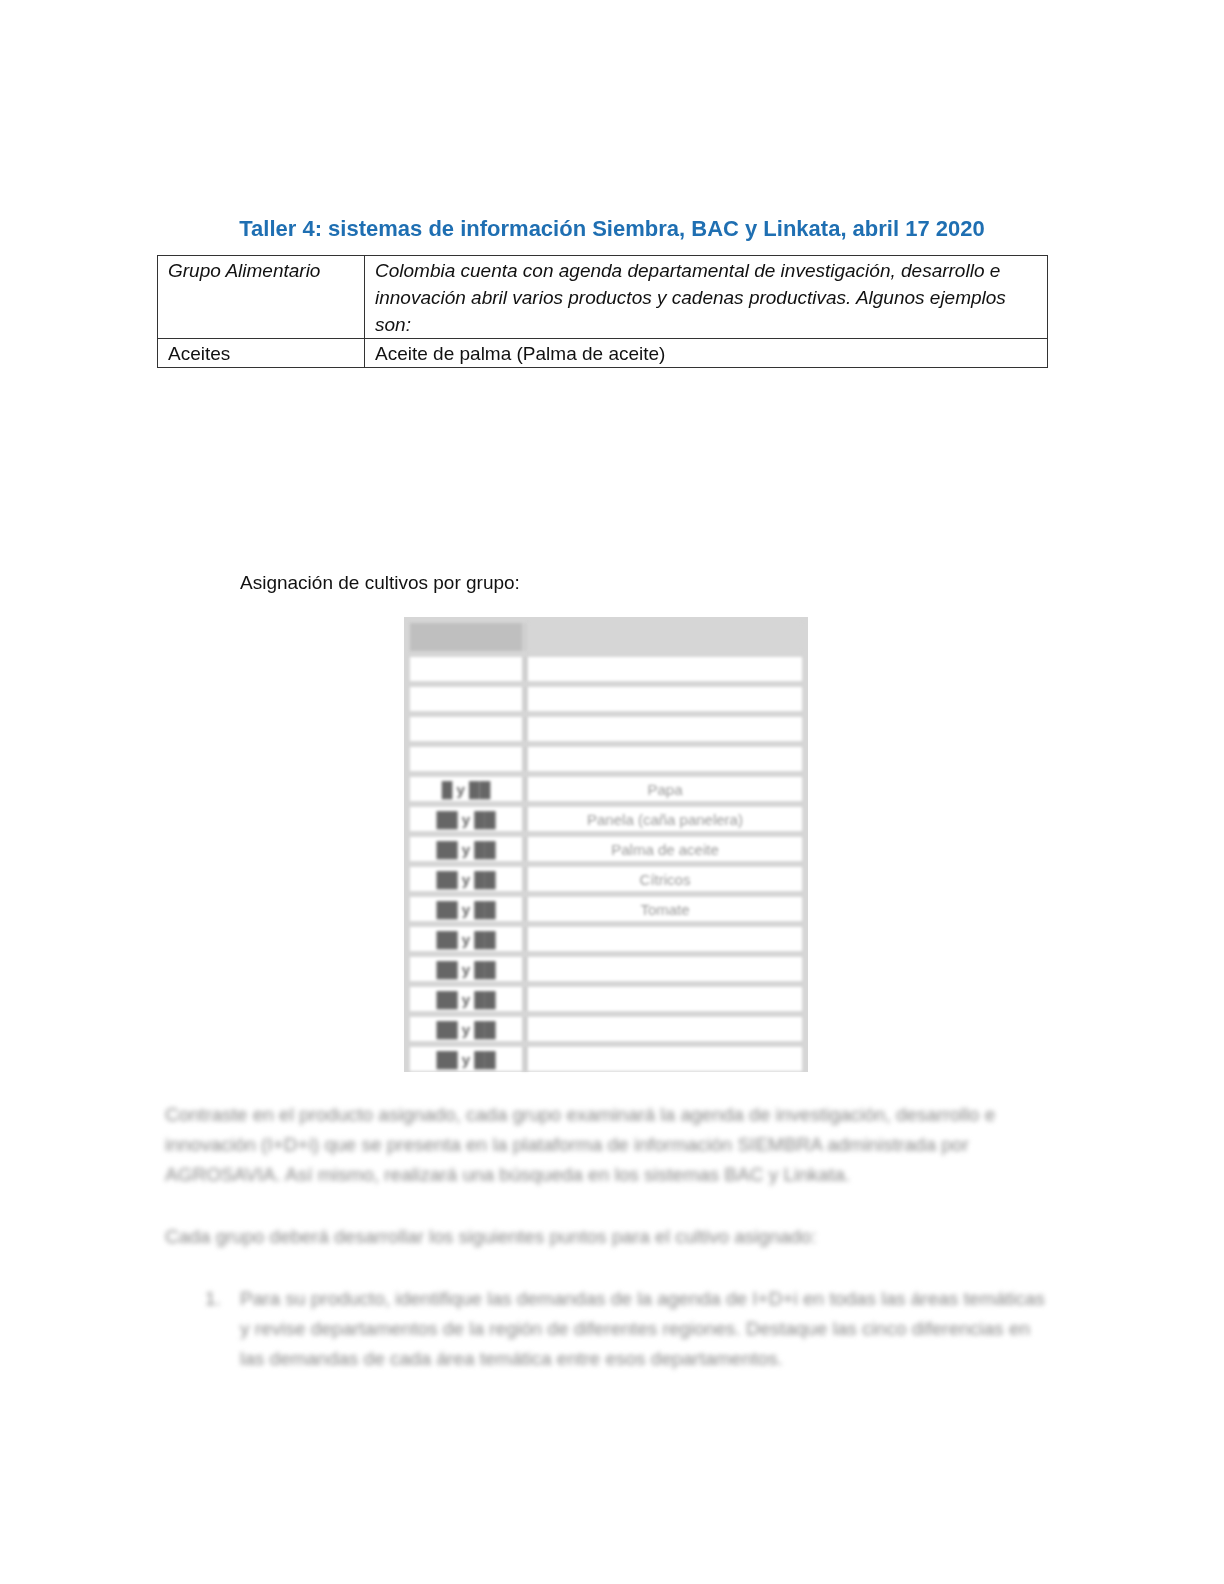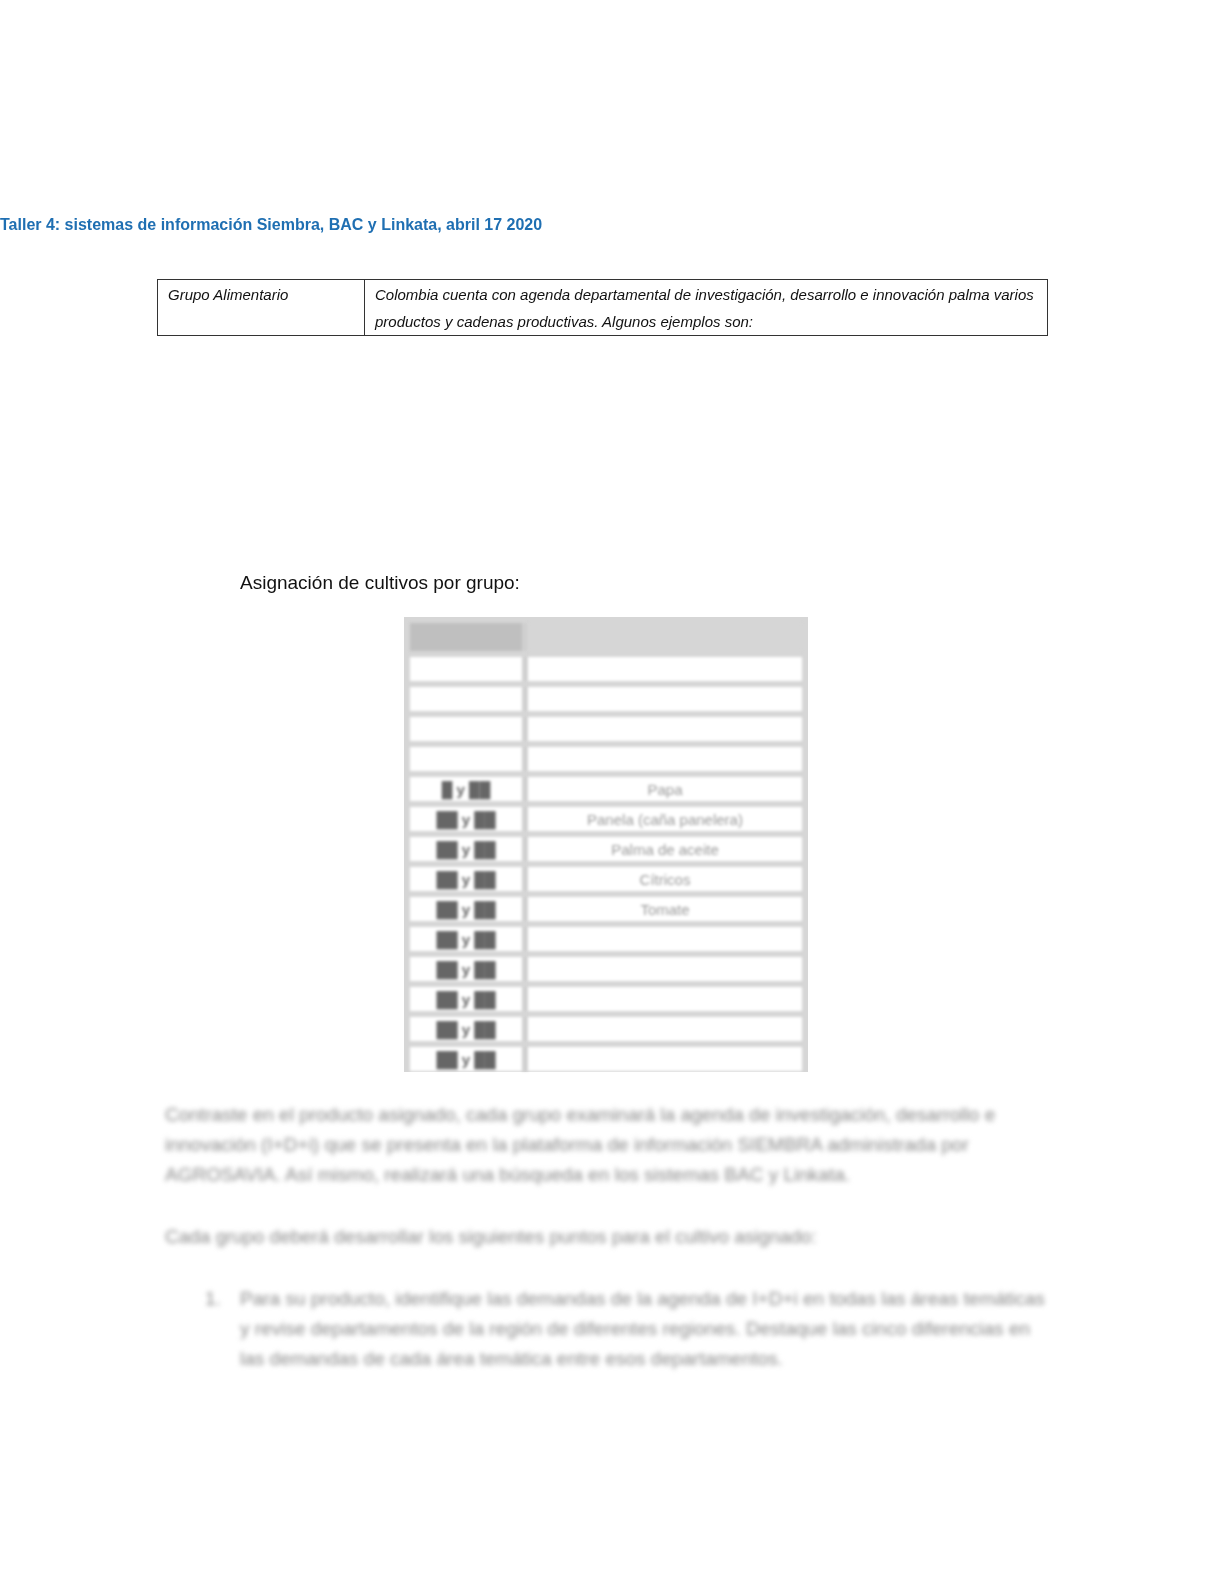--- a/index.html
+++ b/index.html
@@ -1,21 +1,21 @@
 <!DOCTYPE html>
 <html><head>
 <meta charset="utf-8">
 <style>
   html, body { margin:0; padding:0; background:#ffffff; }
   body { width:1224px; height:1584px; position:relative; overflow:hidden;
          font-family:"Liberation Sans", sans-serif; color:#111; }
-  .title { position:absolute; top:216px; left:0; width:1224px; 
-           color:#1f6fb2; font-weight:bold; font-size:16px; }
-  table.main { position:absolute; left:157px; top:279px; width:891px;
-               border-collapse:collapse; font-size:15px; }
+  .title { position:absolute; top:216px; left:0; width:1224px; text-align:center;
+           color:#1f6fb2; font-weight:bold; font-size:22px; }
+  table.main { position:absolute; left:157px; top:255px; width:891px;
+               border-collapse:collapse; font-size:19px; }
   table.main td { border:1.5px solid #333; padding:1px 10px 0 10px; vertical-align:top; line-height:27px; }
   table.main td.c1 { width:186px; }
   table.main tr.head td { font-style:italic; }
   .subhead { position:absolute; left:240px; top:572px; font-size:19px;text-align:center; }
   .assign { position:absolute; left:404px; top:617px; width:404px; height:455px;
             background:#d6d6d6; padding:6px; box-sizing:border-box; }
   .assign table { width:100%; border-collapse:separate; border-spacing:0 6px; margin-top:-6px; }
   .assign td { background:#fff; height:24px; text-align:center; font-size:15px; color:#999;
                filter:blur(1.6px); padding:0; }
   .assign td.l { width:112px; border-right:6px solid #d0d0d0; font-weight:bold; color:#666; }
@@ -25,22 +25,26 @@
 </style>
 </head>
 <body>
 
 <div class="title">Taller 4: sistemas de información Siembra, BAC y Linkata, abril 17 2020</div>
 
 <table class="main">
   <tbody id="fg-body">
     <tr class="head">
       <td class="c1">Grupo Alimentario</td>
-      <td>Colombia cuenta con agenda departamental de investigación, desarrollo e innovación palma varios productos y cadenas productivas. Algunos ejemplos son:</td>
+      <td>Colombia cuenta con agenda departamental de investigación, desarrollo e innovación abril varios productos y cadenas productivas. Algunos ejemplos son:</td>
     </tr>
+      <tr>
+        <td class="c1">Aceites</td>
+                  <td>Aceite de palma (Palma de aceite)</td>
+      </tr>
     </tbody>
 </table>
 
 <div class="subhead">Asignación de cultivos por grupo:</div>
 
 <div class="assign">
   <table>
     <tbody id="as-body">
       <tr class="hdr">
         <td class="l"></td>

